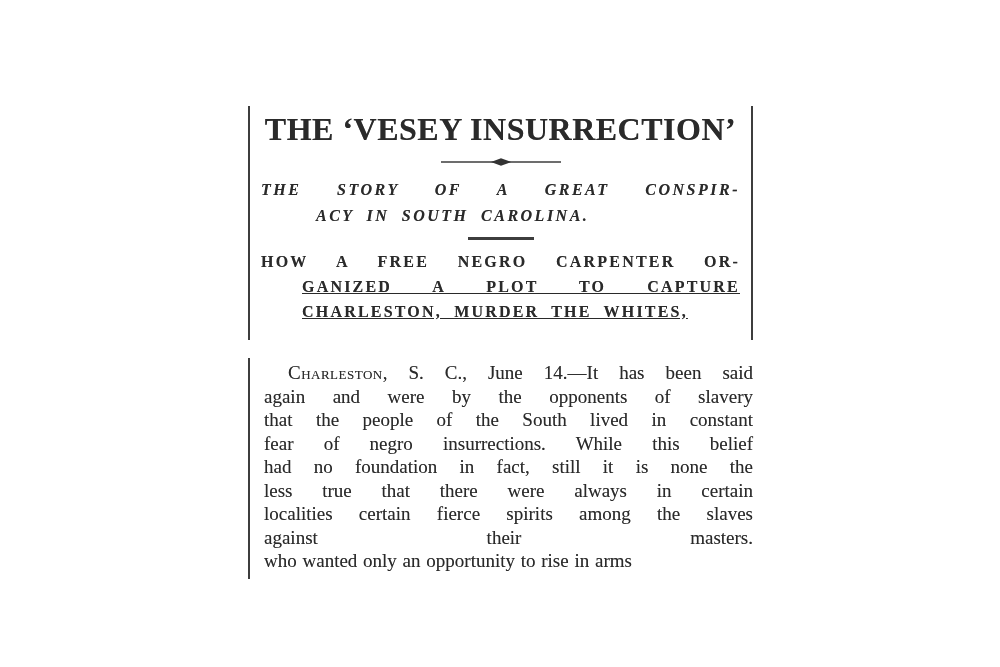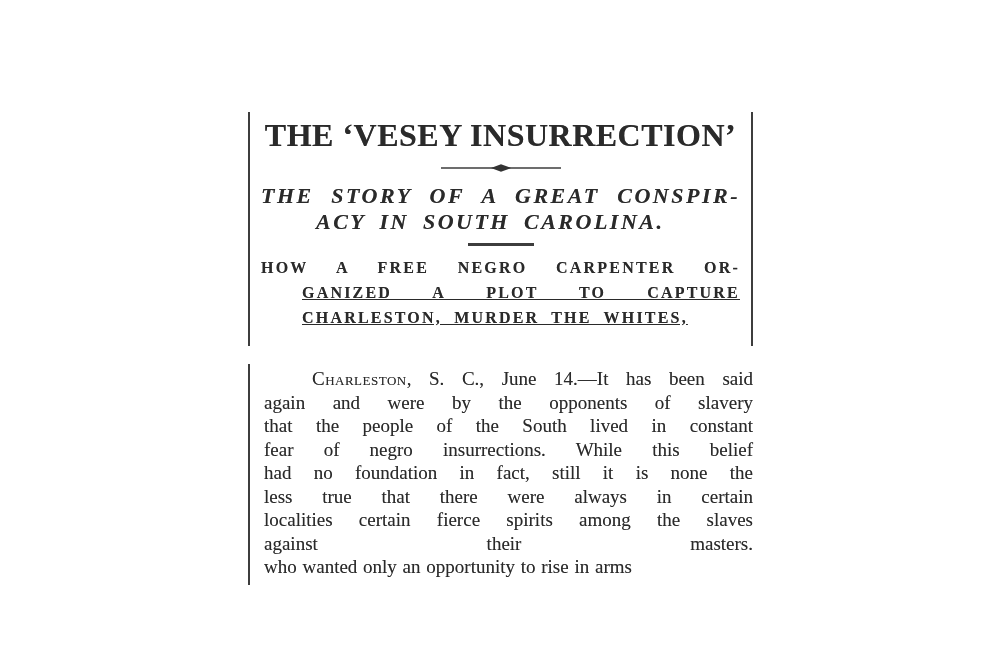--- a/index.html
+++ b/index.html
@@ -11,21 +11,21 @@
   html,body{width:1000px;height:667px;overflow:hidden;}
   body{
     background:var(--paper);
     font-family:"Liberation Serif","DejaVu Serif",serif;
     color:var(--ink);
     position:relative;
   }
   .clipping{
     position:absolute;
     left:248px;
-    top:112px;
+    top:106px;
     width:505px;
   }
   
   .head-block{
     border-left:2px solid var(--rule);
     border-right:2px solid var(--rule);
     padding:5px 11px 16px 11px;
   }
   .headline{
     font-size:32px;
@@ -36,21 +36,21 @@
     text-shadow:0 0 0.5px rgba(0,0,0,.45);
   }
   .ornament{
     display:block;
     margin:9px auto 2px auto;
   }
   .subhead{
     margin-top:10px;
     font-style:italic;
     font-weight:bold;
-    font-size:22px;
+    font-size:16px;
     line-height:26px;
     letter-spacing:2.5px;
     word-spacing:6px;
     text-shadow:0 0 0.5px rgba(0,0,0,.4);
   }
   .subhead .line:not(:first-child){padding-left:55px;}
   .short-rule{
     width:66px;
     height:3px;
     background:var(--rule);
@@ -77,21 +77,21 @@
     border-left:2px solid var(--rule);
     padding:3px 0 6px 14px;
   }
   .body-lines{
     font-size:19px;
     line-height:23.5px;
     word-spacing:1px;
     text-shadow:0 0 0.5px rgba(0,0,0,.35);
   }
   .body-lines .line:first-child{text-indent:24px;}
-  .sc{font-variant:small-caps;letter-spacing:0.5px;margin-left:24px;}
+  .sc{font-variant:small-caps;letter-spacing:0.5px;}
 </style>
 </head>
 <body>
 
 <div class="clipping">
 
   <div class="head-block">
 
     <div class="headline">THE ‘VESEY INSURRECTION’</div>
 

